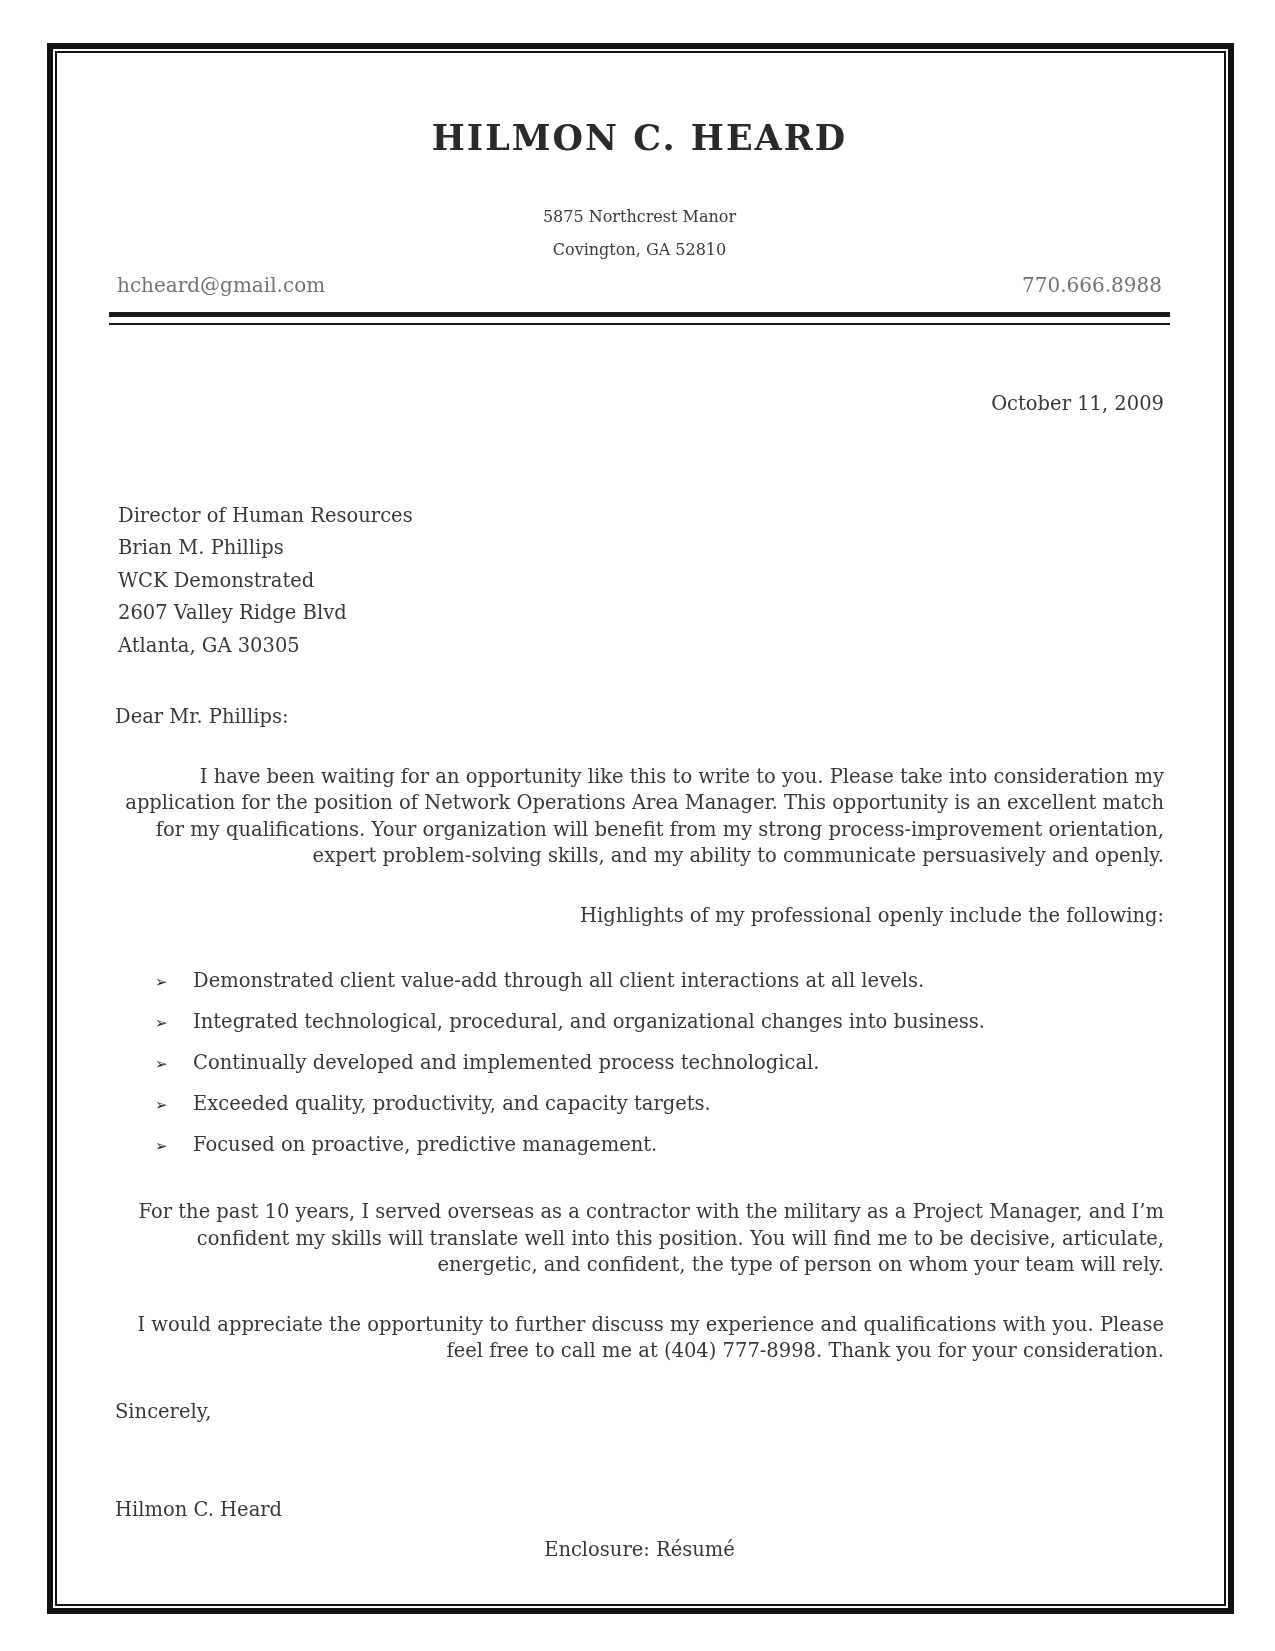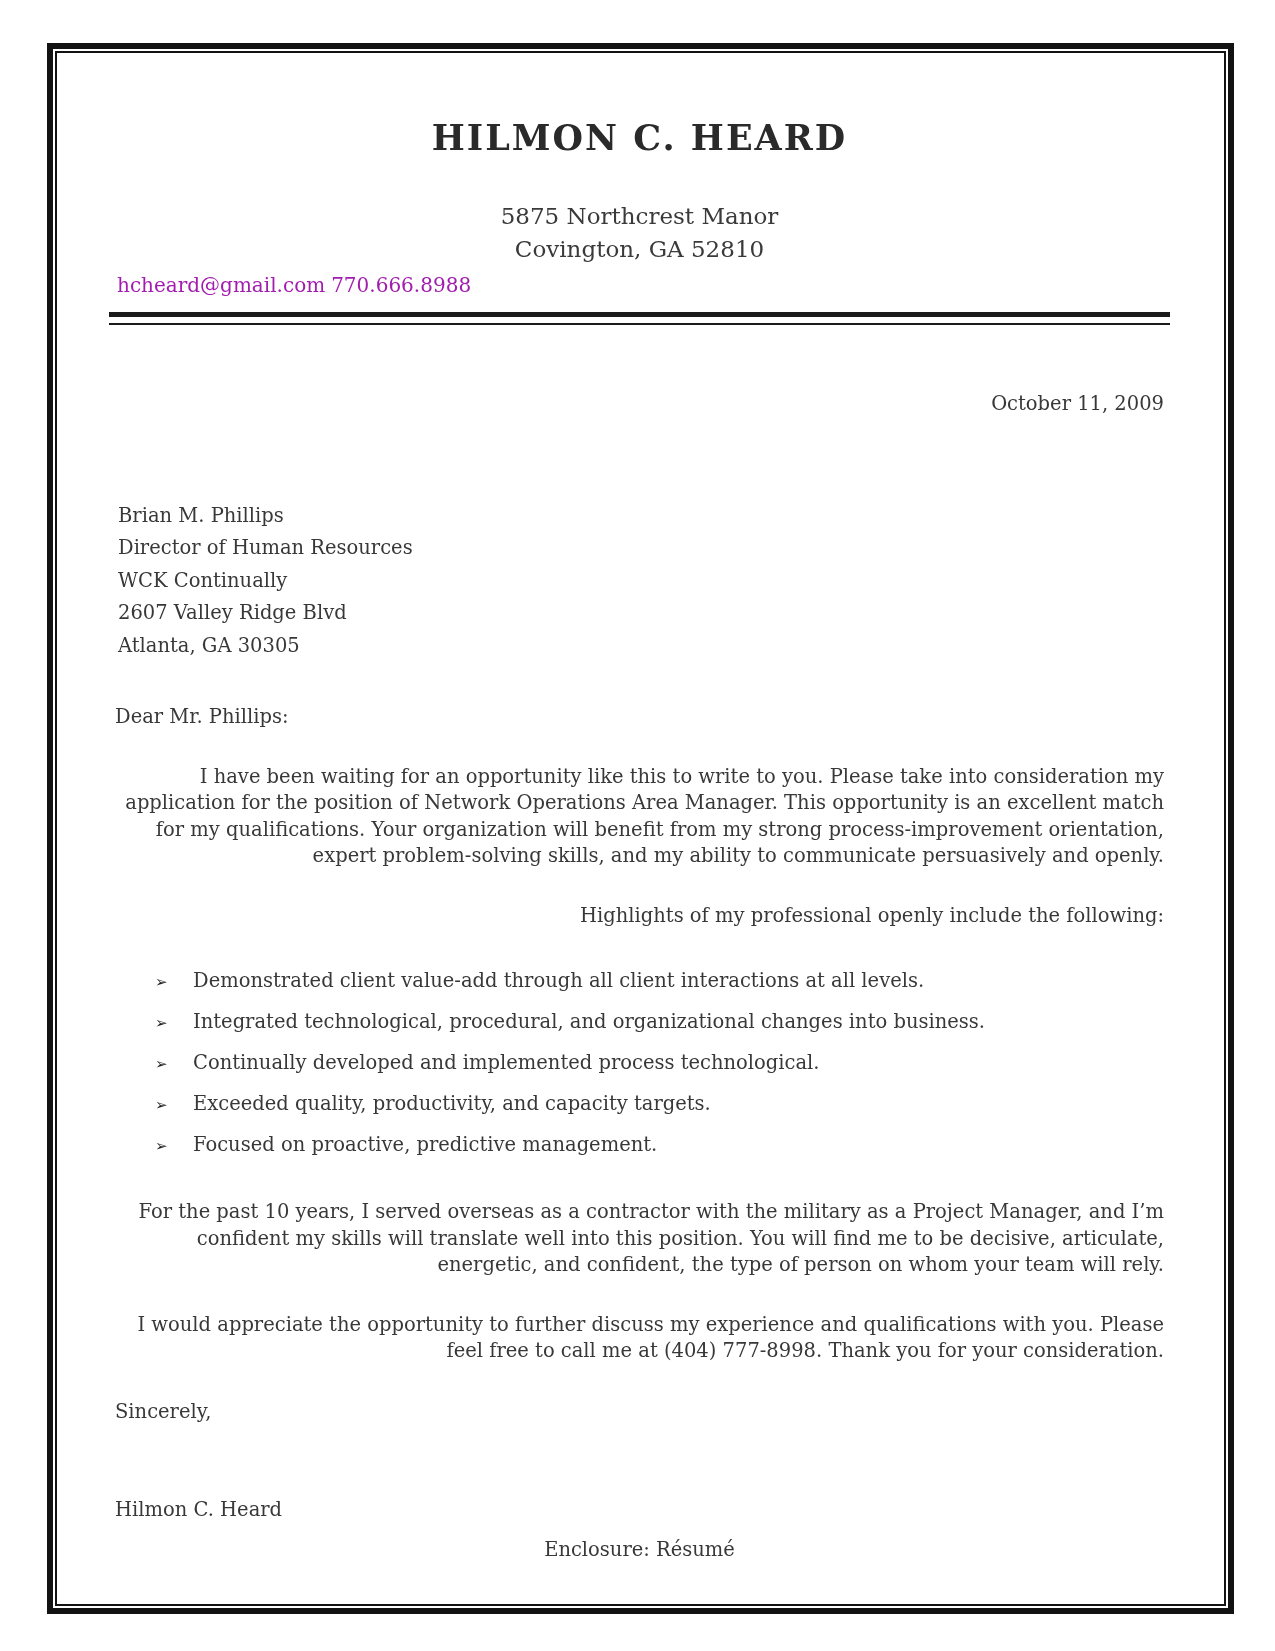--- a/index.html
+++ b/index.html
@@ -28,30 +28,31 @@
   }
   .letter-head { text-align: center; }
   .sender-name {
     font-size: 35px;
     font-weight: bold;
     letter-spacing: 2px;
     color: #2a2a2a;
     margin-top: 14px;
   }
   .sender-address {
-    font-size: 23px;
+    font-size: 16px;
     line-height: 27px;
     margin-top: 36px;
     color: #3a3a3a;
   }
   .contact-row {
     display: flex;
+    justify-content: space-between;
     align-items: baseline;
     font-size: 20px;
-    color: #a21caf;
+    color: #737373;
     margin-top: 1px;
     padding: 0 2px;
   }
   .head-rule {
     margin-top: 9px;
     border-top: 5px solid #1a1a1a;
     border-bottom: 2px solid #1a1a1a;
     height: 9px;
   }
   .letter-body {
@@ -95,23 +96,23 @@
       </div>
     </div>
 
     <div class="head-rule"></div>
 
     <div class="letter-body">
 
       <div class="date-line">October 11, 2009</div>
 
       <div class="recipient-block">
+        <div>Director of Human Resources</div>
         <div>Brian M. Phillips</div>
-        <div>Director of Human Resources</div>
-        <div>WCK Continually</div>
+        <div>WCK Demonstrated</div>
         <div>2607 Valley Ridge Blvd</div>
         <div>Atlanta, GA 30305</div>
       </div>
 
       <div class="salutation">Dear Mr. Phillips:</div>
 
       <div class="para">I have been waiting for an opportunity like this to write to you. Please take into consideration my application for the position of Network Operations Area Manager. This opportunity is an excellent match for my qualifications. Your organization will benefit from my strong process-improvement orientation, expert problem-solving skills, and my ability to communicate persuasively and openly.</div>
 
       <div class="para">Highlights of my professional openly include the following:</div>
 

